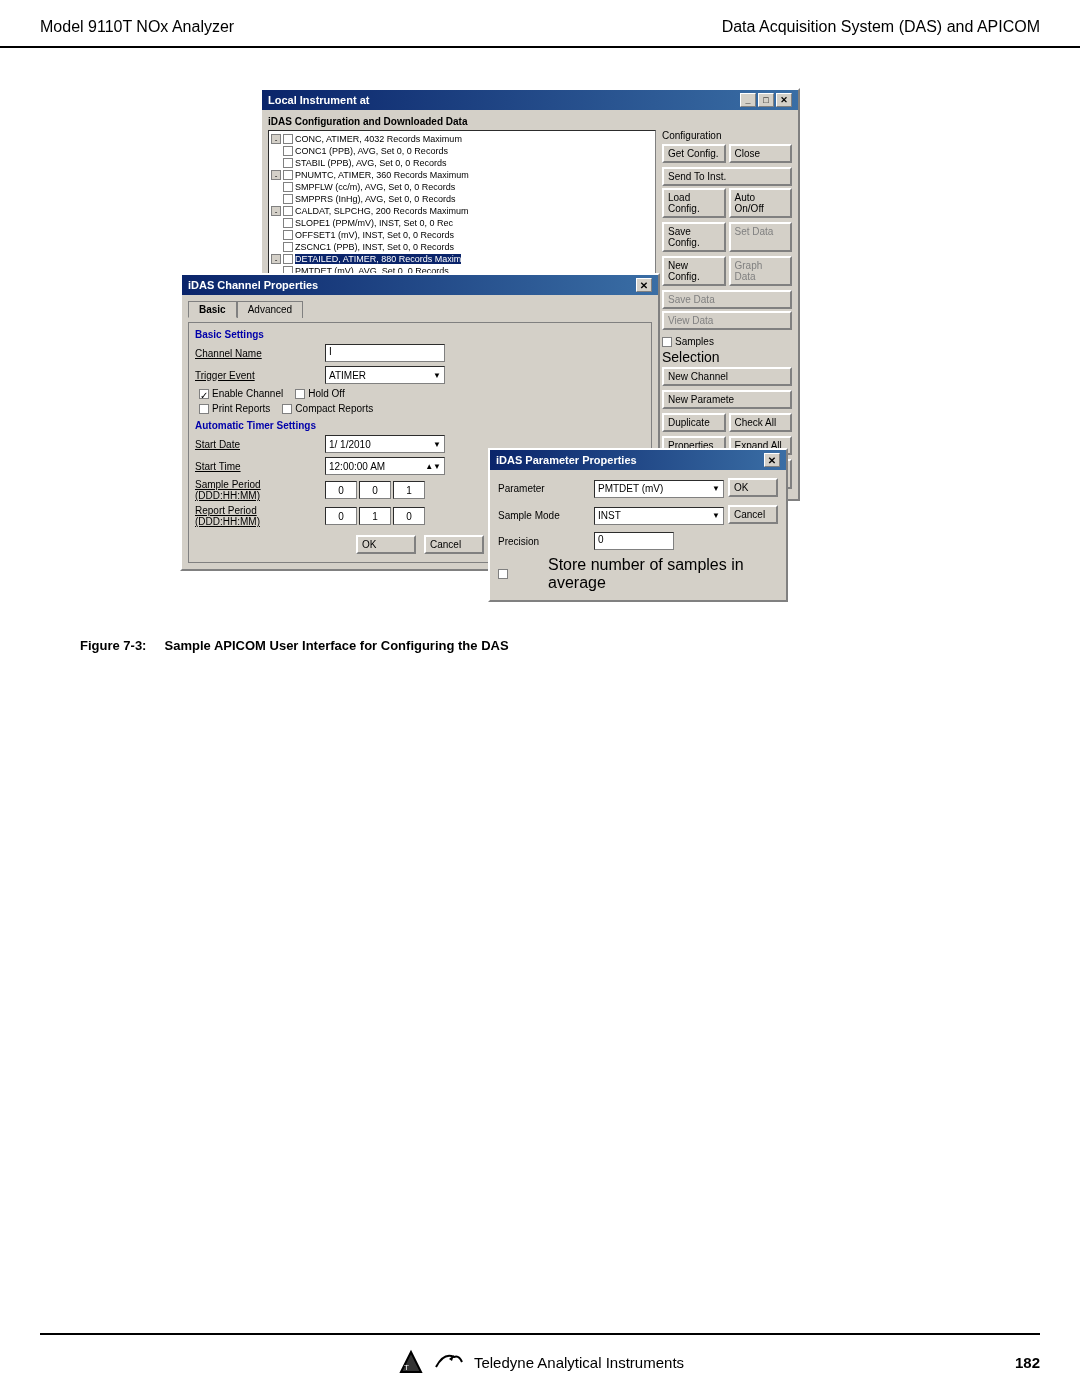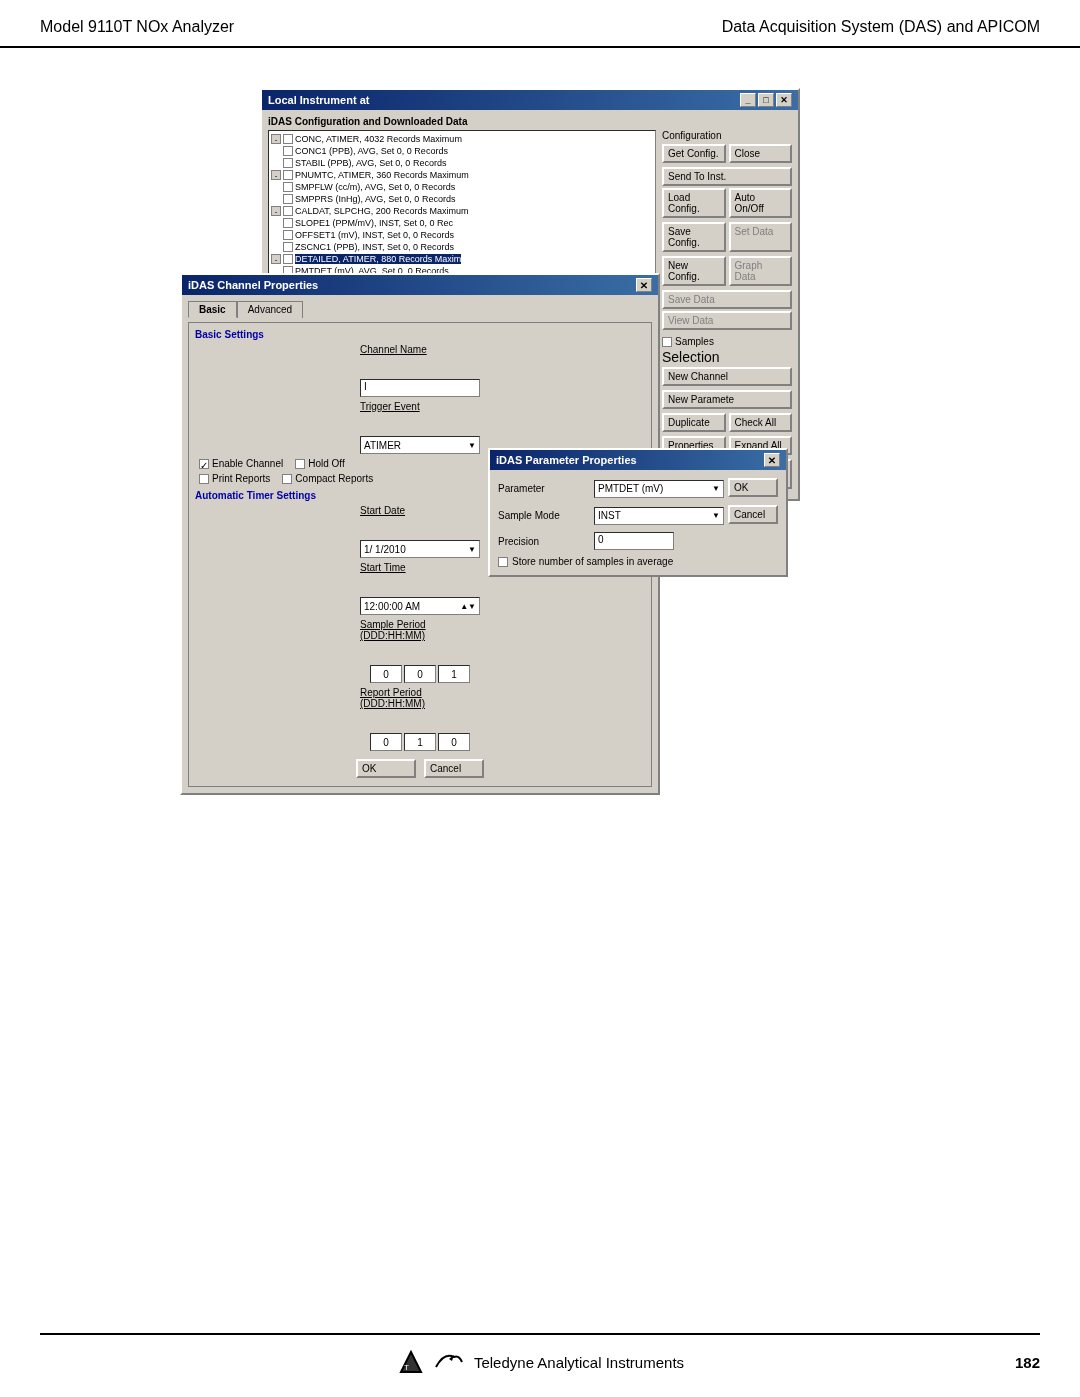--- a/index.html
+++ b/index.html
@@ -251,22 +251,21 @@
       color: #0000aa;
       font-size: 10px;
       font-weight: bold;
       margin-bottom: 4px;
     }
 
     .form-row {
       display: flex;
       align-items: center;
       margin-bottom: 4px;
-      gap: 24px;
-      flex-direction: column;
+      gap: 10px;
     }
 
     .form-label {
       width: 120px;
       font-size: 10px;
       text-decoration: underline;
     }
 
     .form-input {
       border: 1px inset #808080;
@@ -696,27 +695,32 @@
 
         <div class="param-row">
           <span class="param-label">Precision</span>
           <div class="param-input">
             <span>0</span>
           </div>
         </div>
 
         <div class="store-checkbox-row">
           <span class="tree-checkbox"></span>
-          <span style="font-size:10px;">Store number of samples in average</span>
+          <span style="font-size:16px;margin-left:36px;">Store number of samples in average</span>
         </div>
       </div>
     </div>
 
   </div>
 
+  <div class="figure-caption">
+    <strong>Figure 7-3:</strong>
+    &nbsp;&nbsp;&nbsp;
+    <strong>Sample APICOM User Interface for Configuring the DAS</strong>
+  </div>
 
 </div>
 
 <div style="position:absolute; bottom:20px; left:0; right:0; padding: 0 40px;">
   <div style="border-top: 2px solid #000; padding-top: 12px; display:flex; justify-content:center; align-items:center; position:relative;">
     <div class="footer-logo">
 
       <svg width="30" height="30" viewBox="0 0 30 30">
         <polygon points="5,25 15,5 25,25" fill="none" stroke="#000" stroke-width="2"></polygon>
         <polygon points="5,25 15,5 25,25" fill="#000" opacity="0.8"></polygon>

